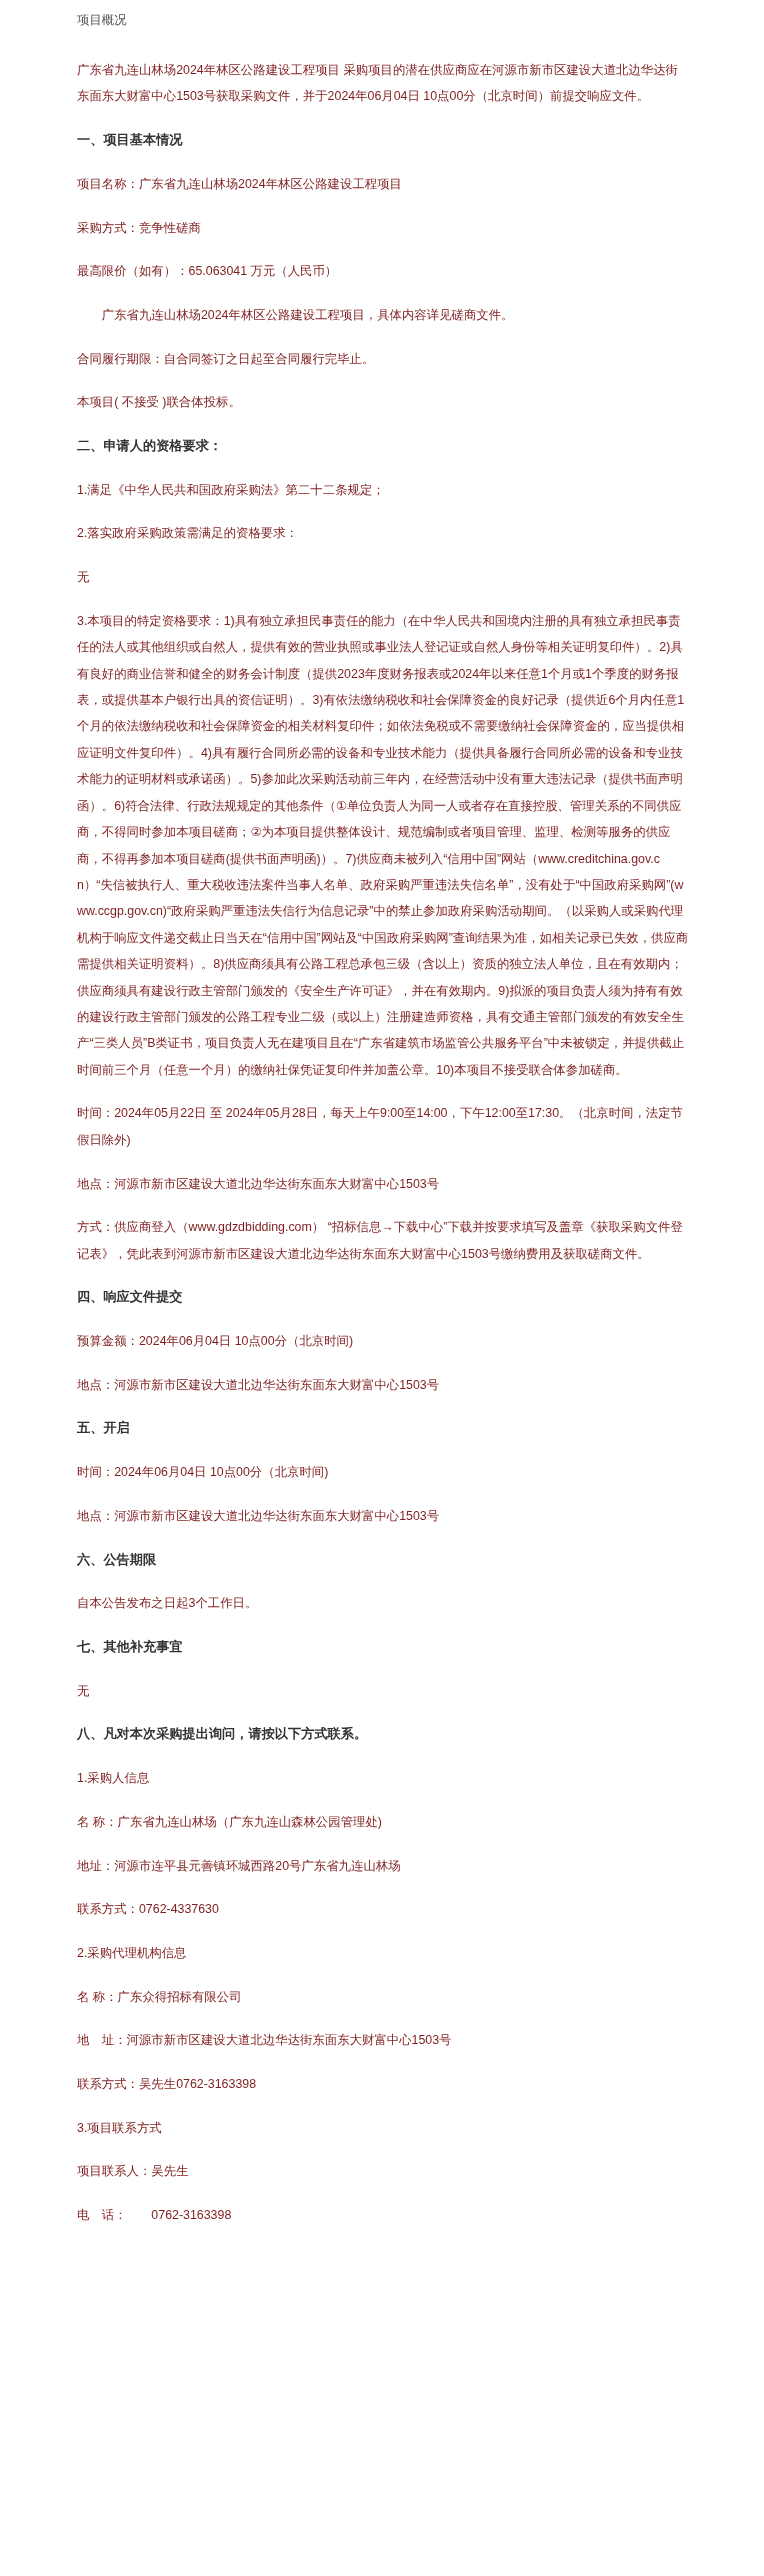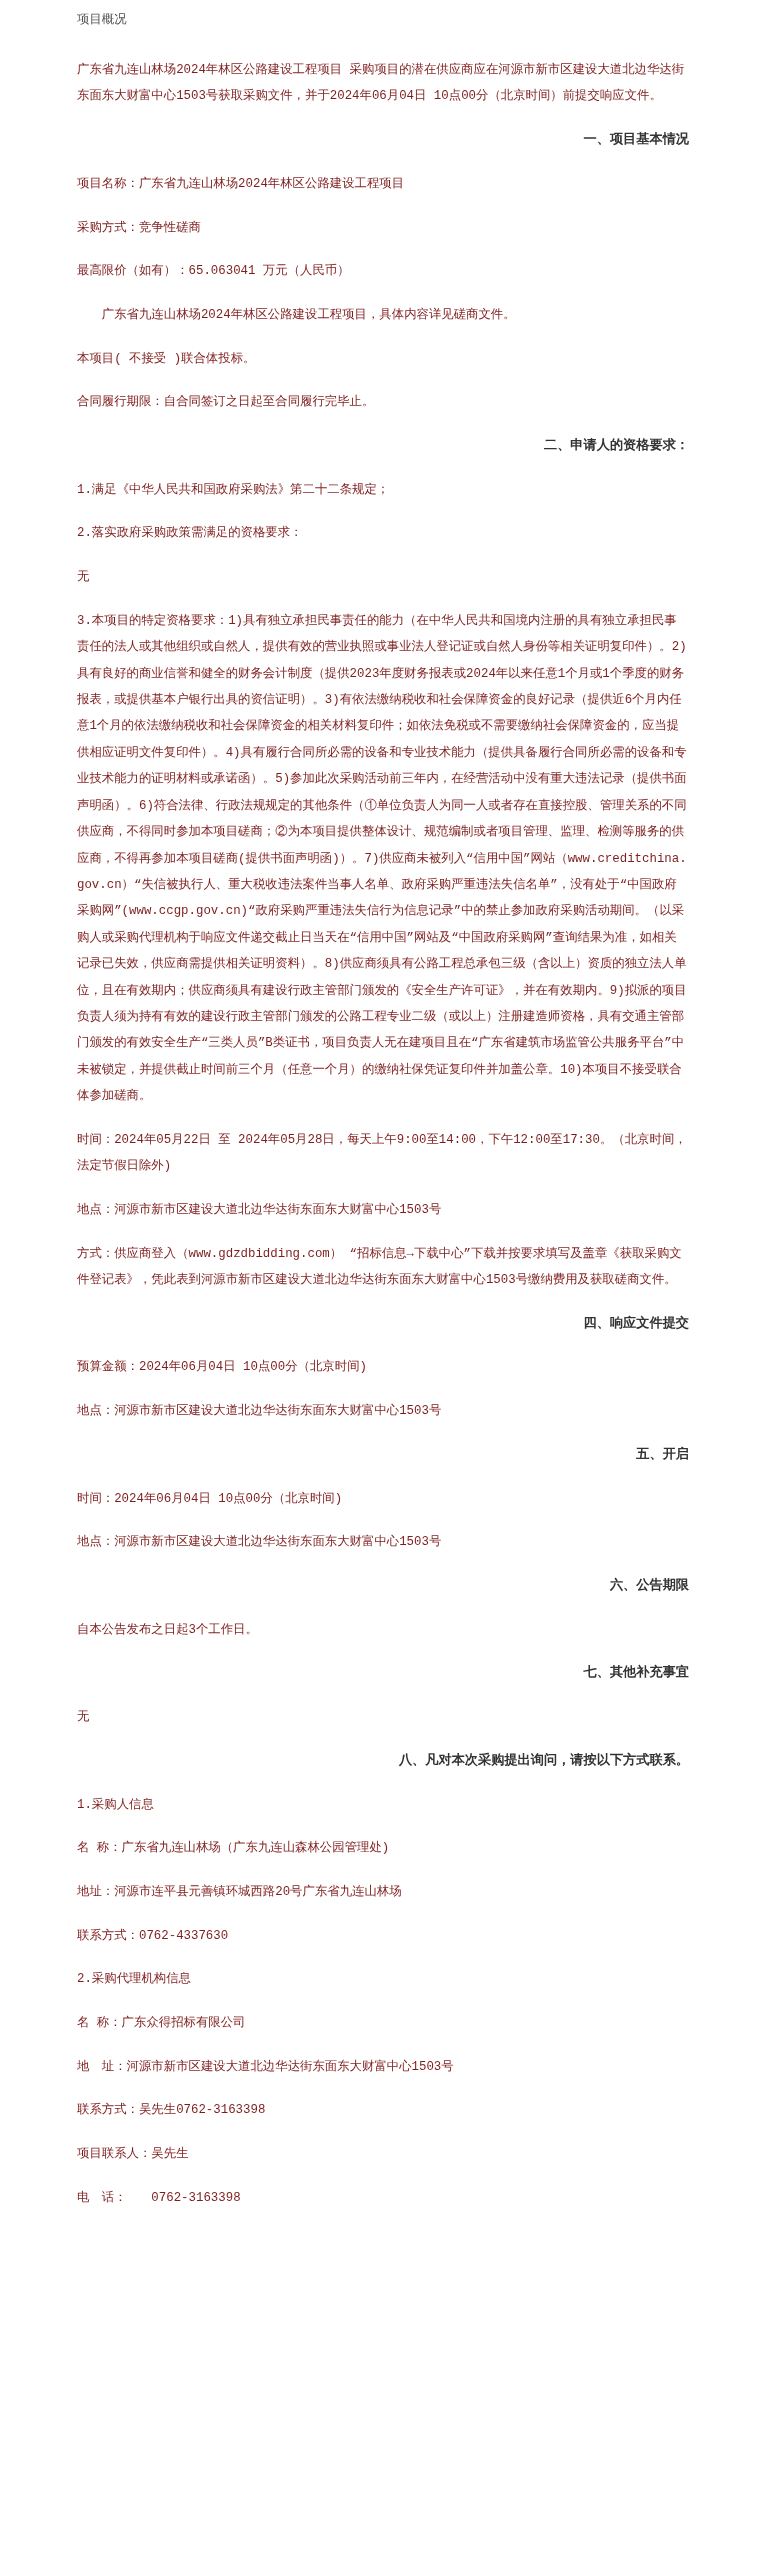--- a/index.html
+++ b/index.html
@@ -11,57 +11,55 @@
     width: 765px;
     height: 2576px;
     overflow: hidden;
     font-family: "Liberation Sans", "DejaVu Sans", sans-serif;
   }
   .doc {
     box-sizing: border-box;
     width: 765px;
     padding: 6.6px 76px 33px 77px;
     color: #4a4a4a;
-    font-family: Liberation Mono, monospace;
   }
   .doc .block {
     margin: 0 0 17.3px 0;
     font-size: 12.4px;
     line-height: 26.4px;
     font-weight: normal;
     color: #7f1d1d;
     word-break: break-all;
   }
   .doc .page-title {
     margin-bottom: 24px;
     color: #555555;
   }
   .doc .heading {
     font-size: 13.2px;
     font-weight: bold;
     color: #333333;
-    text-align: right;
   }
   .doc .text-indent {
     text-indent: 2em;
   }
 </style>
 </head>
 <body>
 
 <main class="doc">
     <h1 class="block page-title">项目概况</h1>
     <p class="block text">广东省九连山林场2024年林区公路建设工程项目 采购项目的潜在供应商应在河源市新市区建设大道北边华达街东面东大财富中心1503号获取采购文件，并于2024年06月04日 10点00分（北京时间）前提交响应文件。</p>
     <h2 class="block heading">一、项目基本情况</h2>
     <p class="block text">项目名称：广东省九连山林场2024年林区公路建设工程项目</p>
     <p class="block text">采购方式：竞争性磋商</p>
     <p class="block text">最高限价（如有）：65.063041 万元（人民币）</p>
     <p class="block text-indent">广东省九连山林场2024年林区公路建设工程项目，具体内容详见磋商文件。</p>
+    <p class="block text">合同履行期限：自合同签订之日起至合同履行完毕止。</p>
     <p class="block text">本项目( 不接受  )联合体投标。</p>
-    <p class="block text">合同履行期限：自合同签订之日起至合同履行完毕止。</p>
     <h2 class="block heading">二、申请人的资格要求：</h2>
     <p class="block text">1.满足《中华人民共和国政府采购法》第二十二条规定；</p>
     <p class="block text">2.落实政府采购政策需满足的资格要求：</p>
     <p class="block text">无</p>
     <p class="block text">3.本项目的特定资格要求：1)具有独立承担民事责任的能力（在中华人民共和国境内注册的具有独立承担民事责任的法人或其他组织或自然人，提供有效的营业执照或事业法人登记证或自然人身份等相关证明复印件）。2)具有良好的商业信誉和健全的财务会计制度（提供2023年度财务报表或2024年以来任意1个月或1个季度的财务报表，或提供基本户银行出具的资信证明）。3)有依法缴纳税收和社会保障资金的良好记录（提供近6个月内任意1个月的依法缴纳税收和社会保障资金的相关材料复印件；如依法免税或不需要缴纳社会保障资金的，应当提供相应证明文件复印件）。4)具有履行合同所必需的设备和专业技术能力（提供具备履行合同所必需的设备和专业技术能力的证明材料或承诺函）。5)参加此次采购活动前三年内，在经营活动中没有重大违法记录（提供书面声明函）。6)符合法律、行政法规规定的其他条件（①单位负责人为同一人或者存在直接控股、管理关系的不同供应商，不得同时参加本项目磋商；②为本项目提供整体设计、规范编制或者项目管理、监理、检测等服务的供应商，不得再参加本项目磋商(提供书面声明函)）。7)供应商未被列入“信用中国”网站（www.creditchina.gov.cn）“失信被执行人、重大税收违法案件当事人名单、政府采购严重违法失信名单”，没有处于“中国政府采购网”(www.ccgp.gov.cn)“政府采购严重违法失信行为信息记录”中的禁止参加政府采购活动期间。（以采购人或采购代理机构于响应文件递交截止日当天在“信用中国”网站及“中国政府采购网”查询结果为准，如相关记录已失效，供应商需提供相关证明资料）。8)供应商须具有公路工程总承包三级（含以上）资质的独立法人单位，且在有效期内；供应商须具有建设行政主管部门颁发的《安全生产许可证》，并在有效期内。9)拟派的项目负责人须为持有有效的建设行政主管部门颁发的公路工程专业二级（或以上）注册建造师资格，具有交通主管部门颁发的有效安全生产“三类人员”B类证书，项目负责人无在建项目且在“广东省建筑市场监管公共服务平台”中未被锁定，并提供截止时间前三个月（任意一个月）的缴纳社保凭证复印件并加盖公章。10)本项目不接受联合体参加磋商。</p>
     <p class="block text">时间：2024年05月22日 至 2024年05月28日，每天上午9:00至14:00，下午12:00至17:30。（北京时间，法定节假日除外)</p>
     <p class="block text">地点：河源市新市区建设大道北边华达街东面东大财富中心1503号</p>
     <p class="block text">方式：供应商登入（www.gdzdbidding.com） “招标信息→下载中心”下载并按要求填写及盖章《获取采购文件登记表》，凭此表到河源市新市区建设大道北边华达街东面东大财富中心1503号缴纳费用及获取磋商文件。</p>
     <h2 class="block heading">四、响应文件提交</h2>
     <p class="block text">预算金额：2024年06月04日 10点00分（北京时间)</p>
@@ -75,16 +73,17 @@
     <p class="block text">无</p>
     <h2 class="block heading">八、凡对本次采购提出询问，请按以下方式联系。</h2>
     <p class="block text">1.采购人信息</p>
     <p class="block text">名 称：广东省九连山林场（广东九连山森林公园管理处)</p>
     <p class="block text">地址：河源市连平县元善镇环城西路20号广东省九连山林场</p>
     <p class="block text">联系方式：0762-4337630</p>
     <p class="block text">2.采购代理机构信息</p>
     <p class="block text">名 称：广东众得招标有限公司</p>
     <p class="block text">地　址：河源市新市区建设大道北边华达街东面东大财富中心1503号</p>
     <p class="block text">联系方式：吴先生0762-3163398</p>
+    <p class="block text">3.项目联系方式</p>
     <p class="block text">项目联系人：吴先生</p>
     <p class="block text">电　话：　　0762-3163398</p>
   </main>
 
 
 </body></html>

